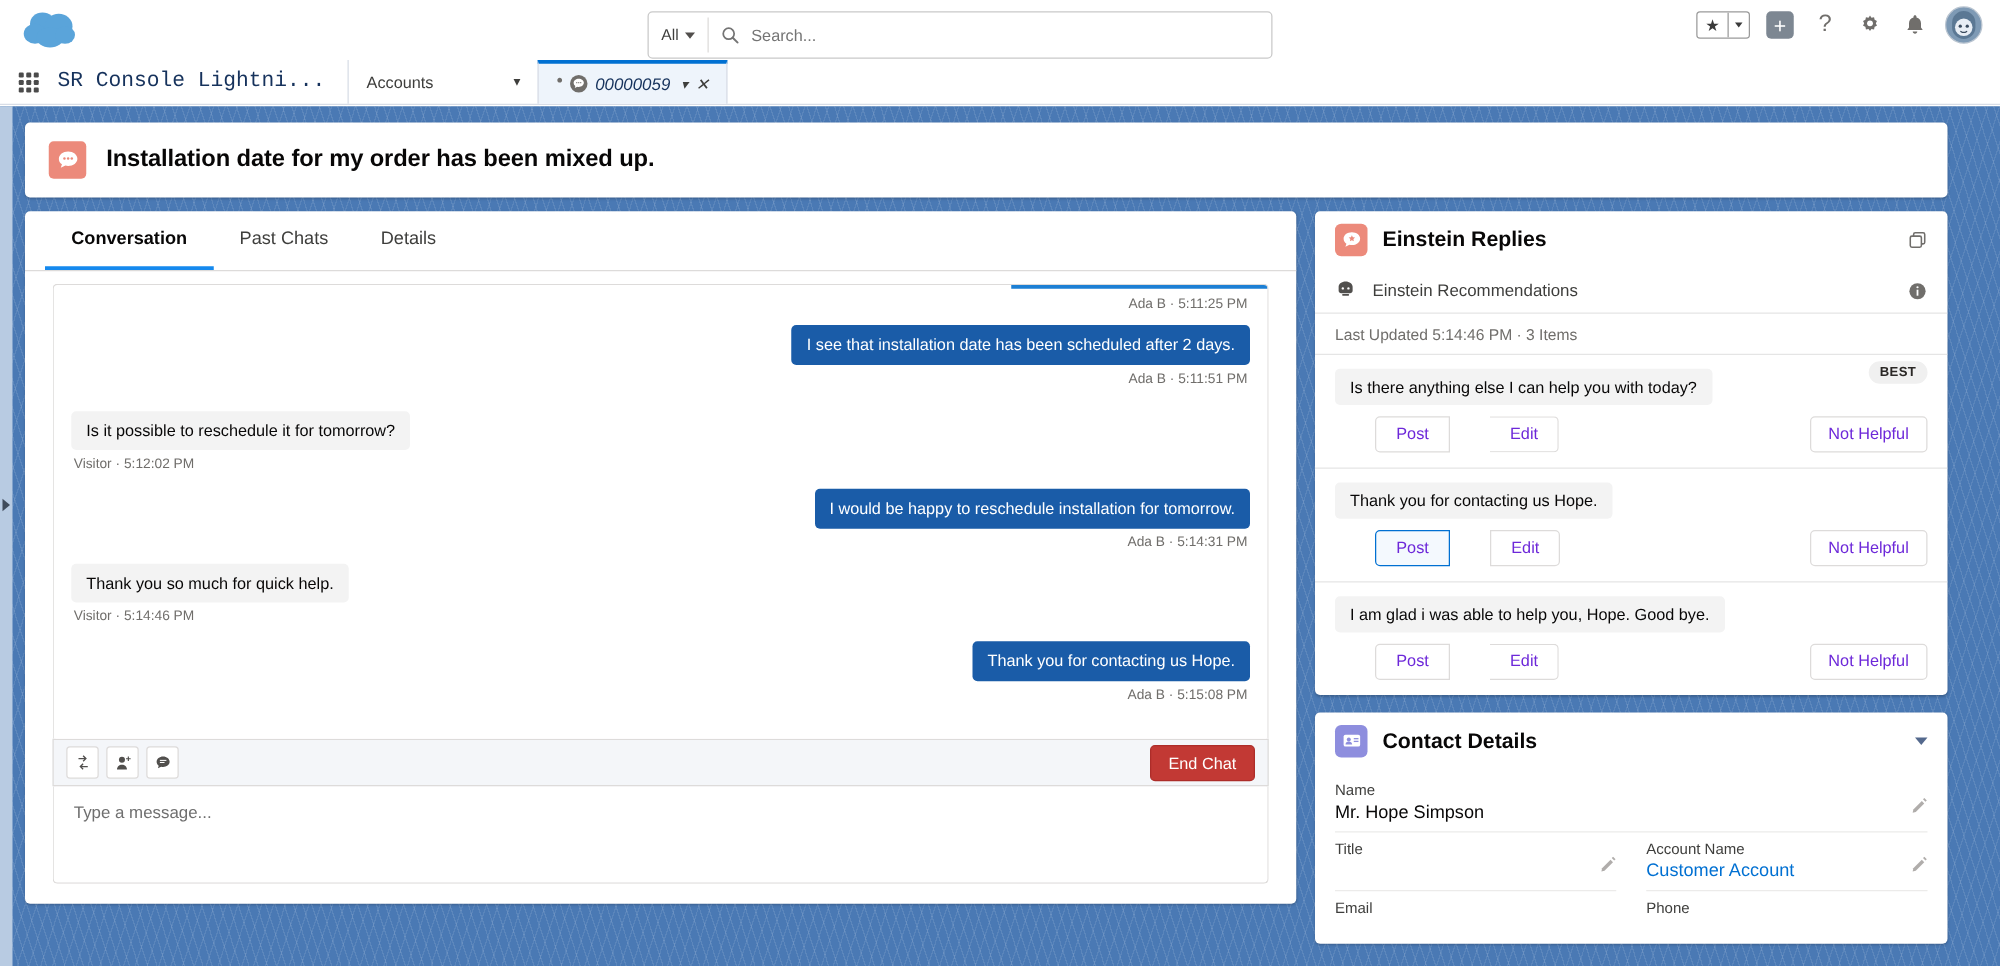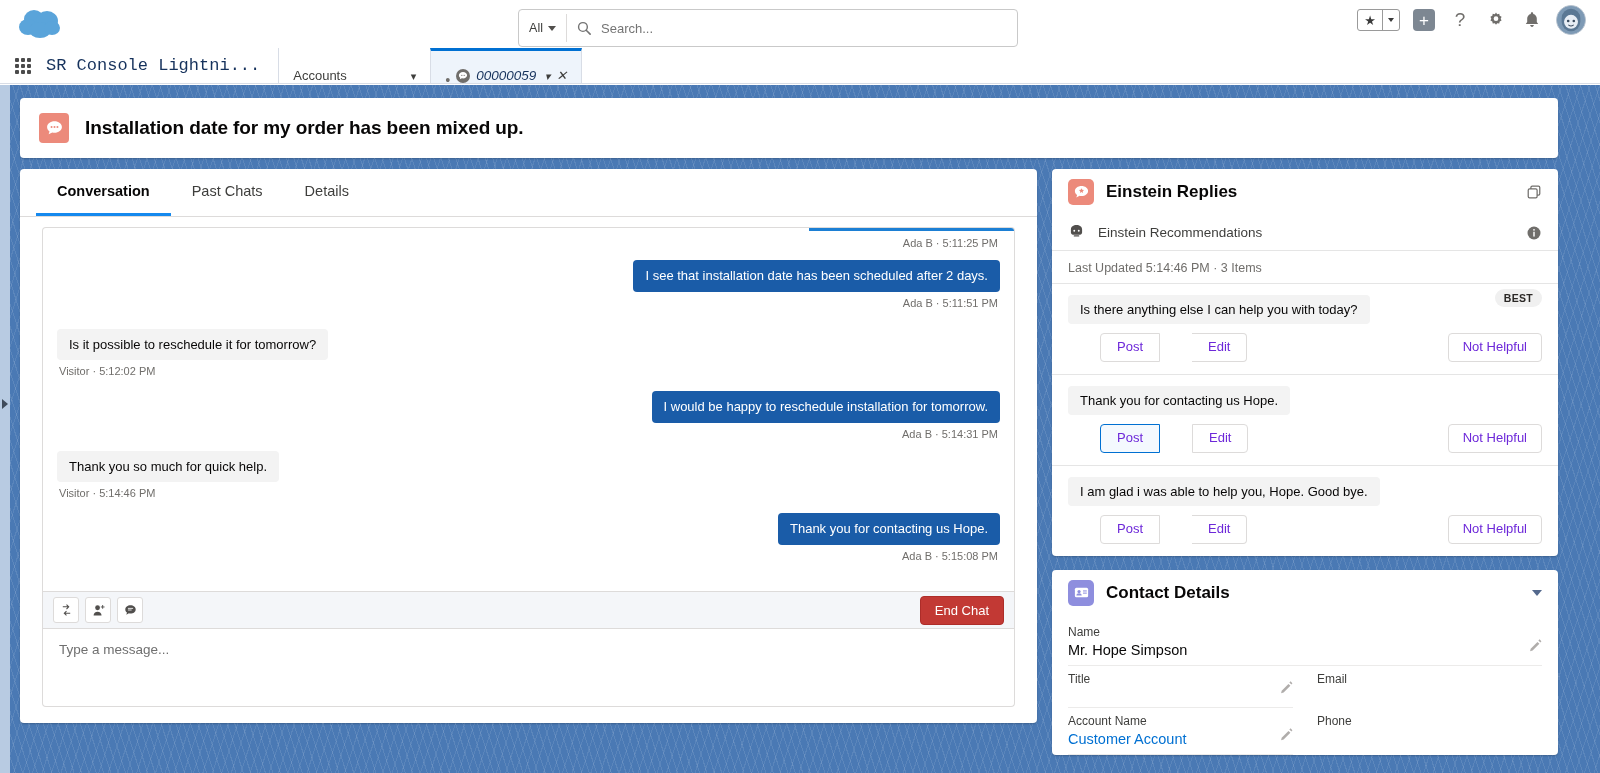--- a/index.html
+++ b/index.html
@@ -56,21 +56,21 @@
     border-bottom: 1px solid #d8dde6; position: relative; z-index: 25;
   }
   .waffle { width: 46px; display: flex; align-items: center; justify-content: center; }
   .waffle-grid { display: grid; grid-template-columns: repeat(3, 4px); gap: 2px; }
   .waffle-grid i { width: 4px; height: 4px; background: #4b4b4b; border-radius: 1px; display:block;}
   .app-name {
     display: flex; align-items: center; font-size: 17px; color: #16325c;
     padding-right: 18px; min-width: 182px; font-family: Liberation Mono, monospace;
   }
   .tab-item {
-    display: flex; align-items: flex-end; gap: 6px;
+    display: flex; align-items: center; gap: 6px;
     padding: 0 14px; font-size: 13px; color: #3e3e3c;
     border-left: 1px solid #d8dde6;
     min-width: 152px; position: relative;
   }
   .tab-item.active {
     background: #eef4fb; border-top: 3px solid #0070d2;
     border-right: 1px solid #d8dde6; font-style: italic;
     color: #16325c; font-size: 13.5px;
   }
   .tab-chevron { margin-left: auto; color: #3e3e3c; font-size: 11px; }
@@ -540,34 +540,34 @@
           <div class="cd-field">
             <div class="cd-label">Title</div>
             <div class="cd-value"></div>
             <span class="pencil">
               <svg width="13" height="13" viewBox="0 0 14 14">
                   <path fill="#b0adab" d="M1.8 10.4l7.3-7.3 2.1 2.1-7.3 7.3-2.7.6z"></path>
                   <path fill="#b0adab" d="M10.1 1.6l1.2-1.2 2.1 2.1-1.2 1.2z"></path>
                 </svg>
             </span>
           </div>
-          <div class="cd-field last">
-            <div class="cd-label">Email</div>
-          </div>
           <div class="cd-field">
             <div class="cd-label">Account Name</div>
             <div class="cd-value link">Customer Account</div>
             <span class="pencil">
               <svg width="13" height="13" viewBox="0 0 14 14">
                   <path fill="#b0adab" d="M1.8 10.4l7.3-7.3 2.1 2.1-7.3 7.3-2.7.6z"></path>
                   <path fill="#b0adab" d="M10.1 1.6l1.2-1.2 2.1 2.1-1.2 1.2z"></path>
                 </svg>
             </span>
           </div>
           <div class="cd-field last">
+            <div class="cd-label">Email</div>
+          </div>
+          <div class="cd-field last">
             <div class="cd-label">Phone</div>
           </div>
         </div>
       </div>
     </div>
 
   </div>
 </div>
 
 </body></html>

